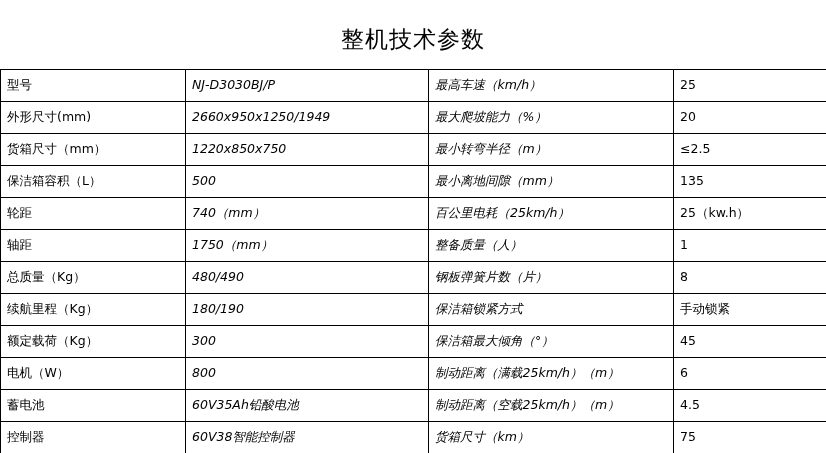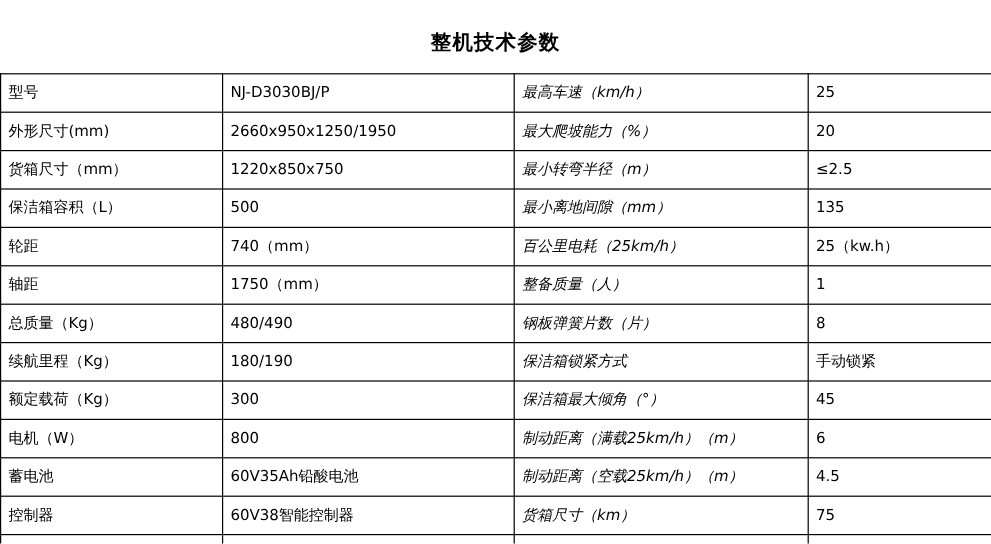--- a/index.html
+++ b/index.html
@@ -15,22 +15,22 @@
     overflow: hidden;
   }
   .page {
     position: relative;
     width: 826px;
     height: 453px;
     box-sizing: border-box;
   }
   .title {
     text-align: center;
-    font-size: 17px;
-    font-weight: 700;
+    font-size: 23px;
+    font-weight: 400;
     letter-spacing: 1px;
     padding-top: 24px;
     padding-bottom: 14px;
     color: #000;
   }
   table.spec {
     border-collapse: collapse;
     width: 812px;
     margin: 0 auto;
     table-layout: fixed;
@@ -40,21 +40,21 @@
     height: 31px;
     padding: 0 6px;
     font-size: 12.5px;
     line-height: 1.15;
     vertical-align: middle;
     white-space: nowrap;
     overflow: hidden;
     margin-top: 18px;
   }
   td.label-a { width: 172px; }
-  td.value-a { width: 230px; }
+  td.value-a { width: 230px; font-style: italic; }
   td.label-b { width: 232px; font-style: italic; }
   td.value-b { width: 178px; }
 </style>
 </head>
 <body>
 
 <div class="page">
 
   <div class="title">整机技术参数</div>
 
@@ -63,21 +63,21 @@
 
       <tr>
         <td class="label-a">型号</td>
         <td class="value-a">NJ-D3030BJ/P</td>
         <td class="label-b">最高车速（km/h）</td>
         <td class="value-b">25</td>
       </tr>
 
       <tr>
         <td class="label-a">外形尺寸(mm)</td>
-        <td class="value-a">2660x950x1250/1950</td>
+        <td class="value-a">2660x950x1250/1949</td>
         <td class="label-b">最大爬坡能力（%）</td>
         <td class="value-b">20</td>
       </tr>
 
       <tr>
         <td class="label-a">货箱尺寸（mm）</td>
         <td class="value-a">1220x850x750</td>
         <td class="label-b">最小转弯半径（m）</td>
         <td class="value-b">≤2.5</td>
       </tr>

